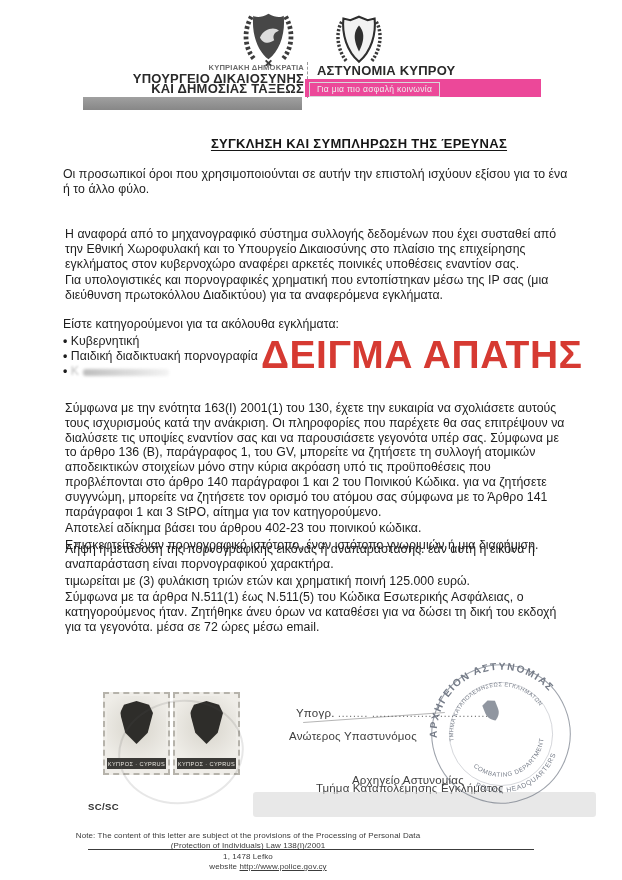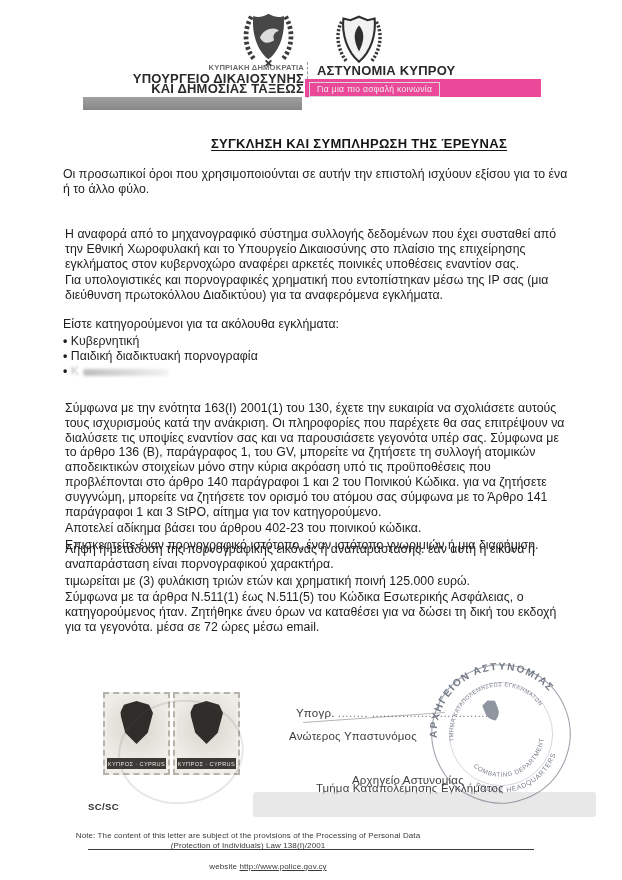--- a/index.html
+++ b/index.html
@@ -118,20 +118,21 @@
   <ul class="abs body-block charges" style="top:334px;">
     <li>
       <span>Κυβερνητική</span></li>
     <li>
       <span>Παιδική διαδικτυακή πορνογραφία</span></li>
     <li>
       <span class="faded-charge">Κ</span>
       <span class="smudge"></span></li>
   </ul>
 
+  <div class="abs fraud-stamp" style="color: rgb(214, 58, 50);">ΔΕΙΓΜΑ ΑΠΑΤΗΣ</div>
 
   <div class="abs body-block" style="top:399px;">
     <p>Σύμφωνα με την ενότητα 163(Ι) 2001(1) του 130, έχετε την ευκαιρία να σχολιάσετε αυτούς τους ισχυρισμούς κατά την ανάκριση. Οι πληροφορίες που παρέχετε θα σας επιτρέψουν να διαλύσετε τις υποψίες εναντίον σας και να παρουσιάσετε γεγονότα υπέρ σας. Σύμφωνα με το άρθρο 136 (Β), παράγραφος 1, του GV, μπορείτε να ζητήσετε τη συλλογή ατομικών αποδεικτικών στοιχείων μόνο στην κύρια ακρόαση υπό τις προϋποθέσεις που προβλέπονται στο άρθρο 140 παράγραφοι 1 και 2 του Ποινικού Κώδικα. για να ζητήσετε συγγνώμη, μπορείτε να ζητήσετε τον ορισμό του ατόμου σας σύμφωνα με το Άρθρο 141 παράγραφοι 1 και 3 StPO, αίτημα για τον κατηγορούμενο.</p>
     <p>Αποτελεί αδίκημα βάσει του άρθρου 402-23 του ποινικού κώδικα.</p>
     <p>Επισκεφτείτε έναν πορνογραφικό ιστότοπο, έναν ιστότοπο γνωριμιών ή μια διαφήμιση.</p>
   </div>
 
   <div class="abs body-block" style="top:540px;">
     <p>Λήψη ή μετάδοση της πορνογραφικής εικόνας ή αναπαράστασης. εάν αυτή η εικόνα ή αναπαράσταση είναι πορνογραφικού χαρακτήρα.</p>
     <p>τιμωρείται με (3) φυλάκιση τριών ετών και χρηματική ποινή 125.000 ευρώ.</p>
@@ -180,18 +181,19 @@
     </div>
   </div>
   <div class="abs postmark"></div>
 
   <div class="abs gray-band"></div>
   <div class="abs sc-ref">SC/SC</div>
 
   <div class="abs foot-note" style="top:831px;">Note: The content of this letter are subject ot the provisions of the Processing of Personal Data</div>
   <div class="abs foot-note" style="top:841px;">(Protection of  Individuals) Law 138(I)/2001</div>
   <div class="abs foot-rule"></div>
+  <div class="abs foot-note" style="top:852px;">1, 1478 Lefko</div>
   <div class="abs foot-note website" style="top:862px;padding-left:20px;">
     <span>website</span>
     <a href="#">http://www.police.gov.cy</a>
   </div>
 
 </div>
 
 </body></html>

